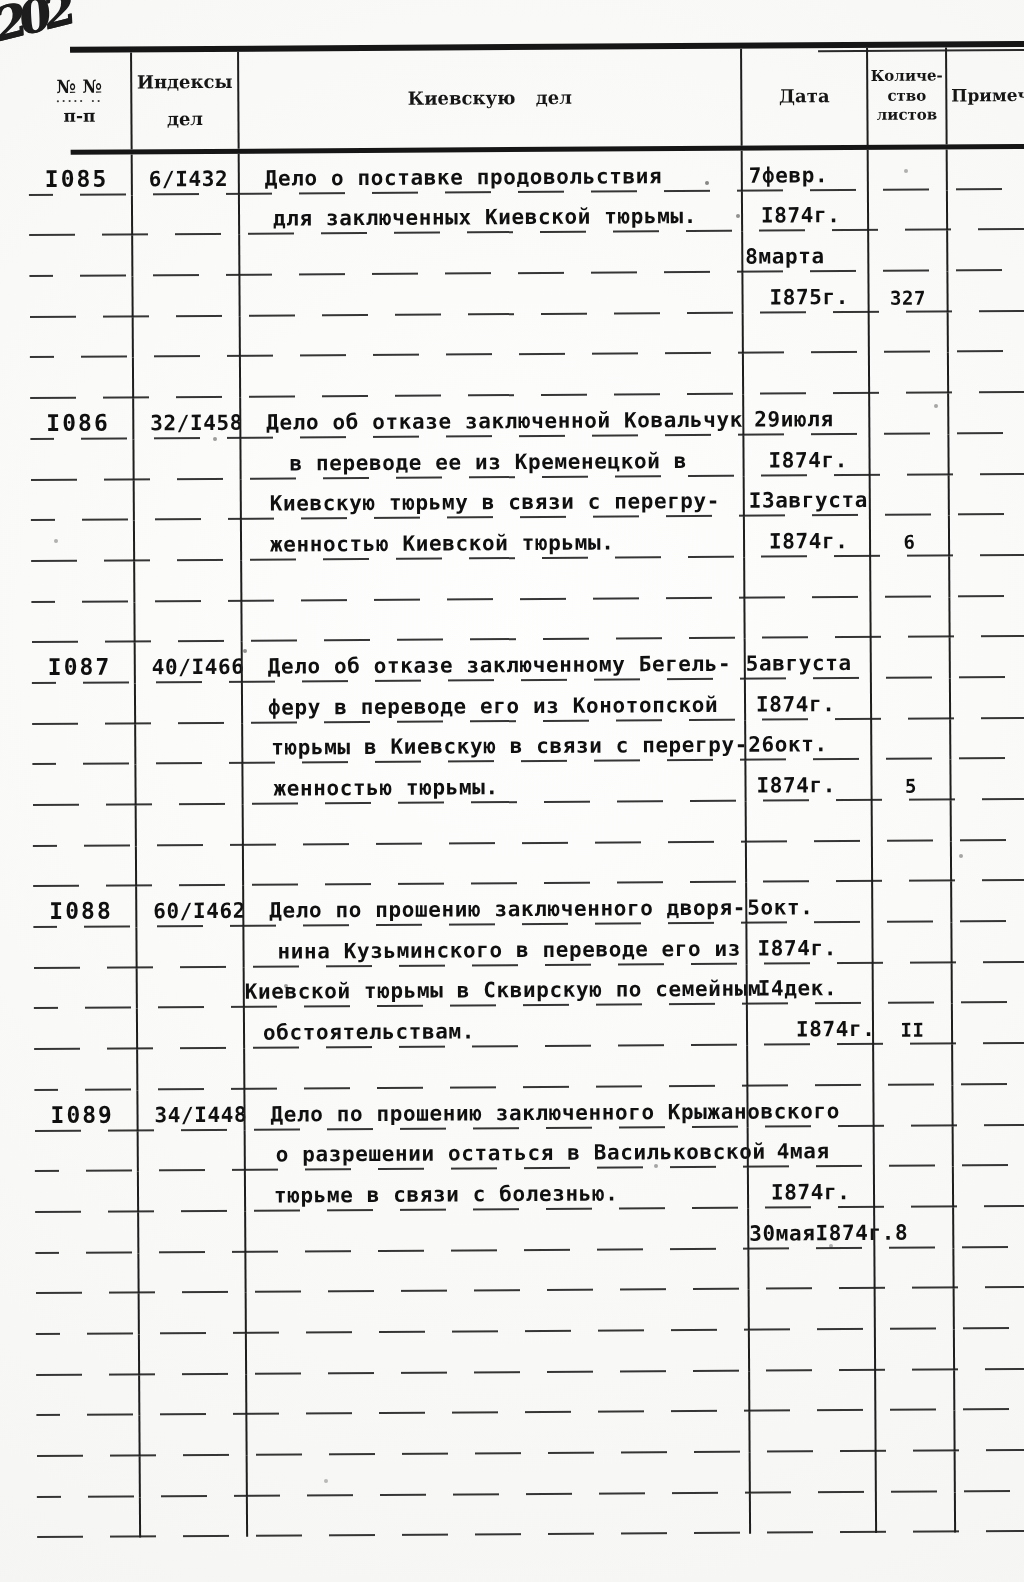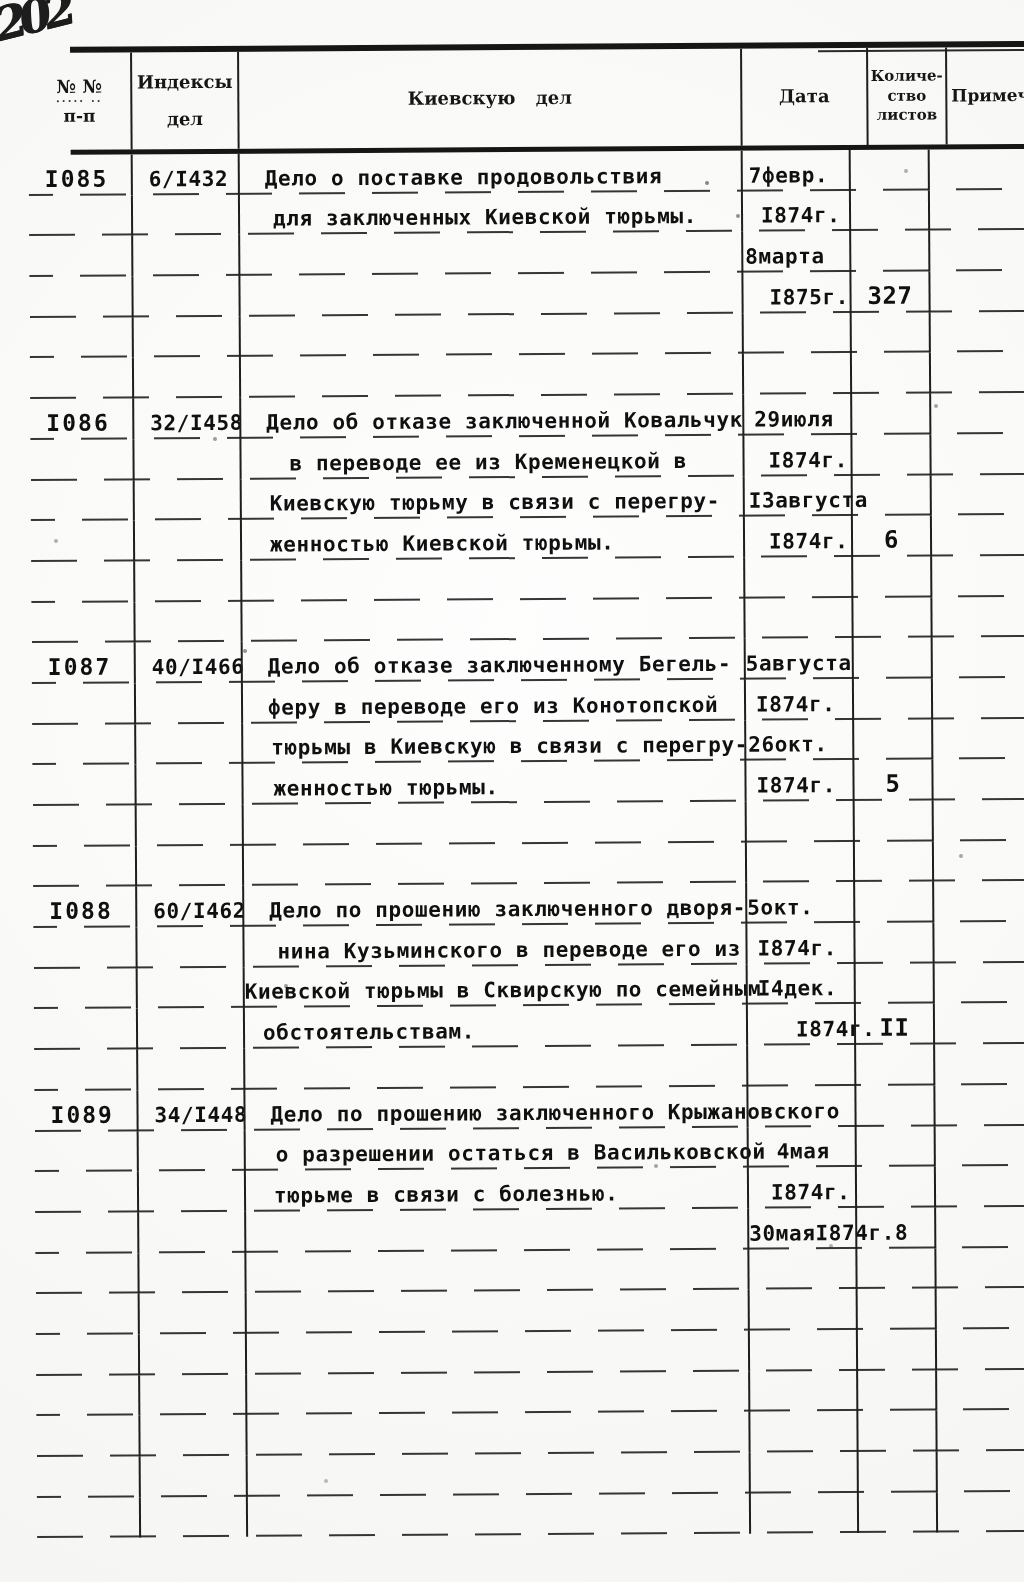--- a/index.html
+++ b/index.html
@@ -59,22 +59,22 @@
   .line-row:nth-child(odd){background-position:-22px 100%;}
   .c{
     box-sizing:border-box;display:flex;align-items:flex-end;
     padding-bottom:5px;line-height:1;overflow:visible;
     white-space:nowrap;
     font-weight:bold;color:#101010;letter-spacing:.6px;
   }
   .c.num{width:102px;font-size:23px;letter-spacing:2px;padding-left:16px;}
   .c.idx{width:107px;font-size:21px;padding-left:16px;border-left:2px solid #1e1e1e;}
   .c.title{width:503px;font-size:21px;border-left:2px solid #1e1e1e;}
-  .c.date{width:108px;font-size:21px;border-left:2px solid #1e1e1e;}
-  .c.count{width:79px;font-size:24px;border-left:2px solid #1e1e1e;justify-content:center;}
+  .c.date{width:126px;font-size:21px;border-left:2px solid #1e1e1e;}
+  .c.count{width:79px;font-size:19px;border-left:2px solid #1e1e1e;justify-content:center;}
   .c.notes{width:83px;border-left:2px solid #1e1e1e;}
   
   .noise{position:absolute;left:0;top:0;width:2px;height:2px;background:transparent;border-radius:50%;
     box-shadow:
       706px 182px 0 1px rgba(40,40,40,.55),
       737px 215px 0 1px rgba(40,40,40,.5),
       214px 438px 0 1px rgba(40,40,40,.45),
       244px 650px 0 1px rgba(40,40,40,.5),
       905px 170px 0 1px rgba(40,40,40,.35),
       935px 405px 0 1px rgba(40,40,40,.4),

